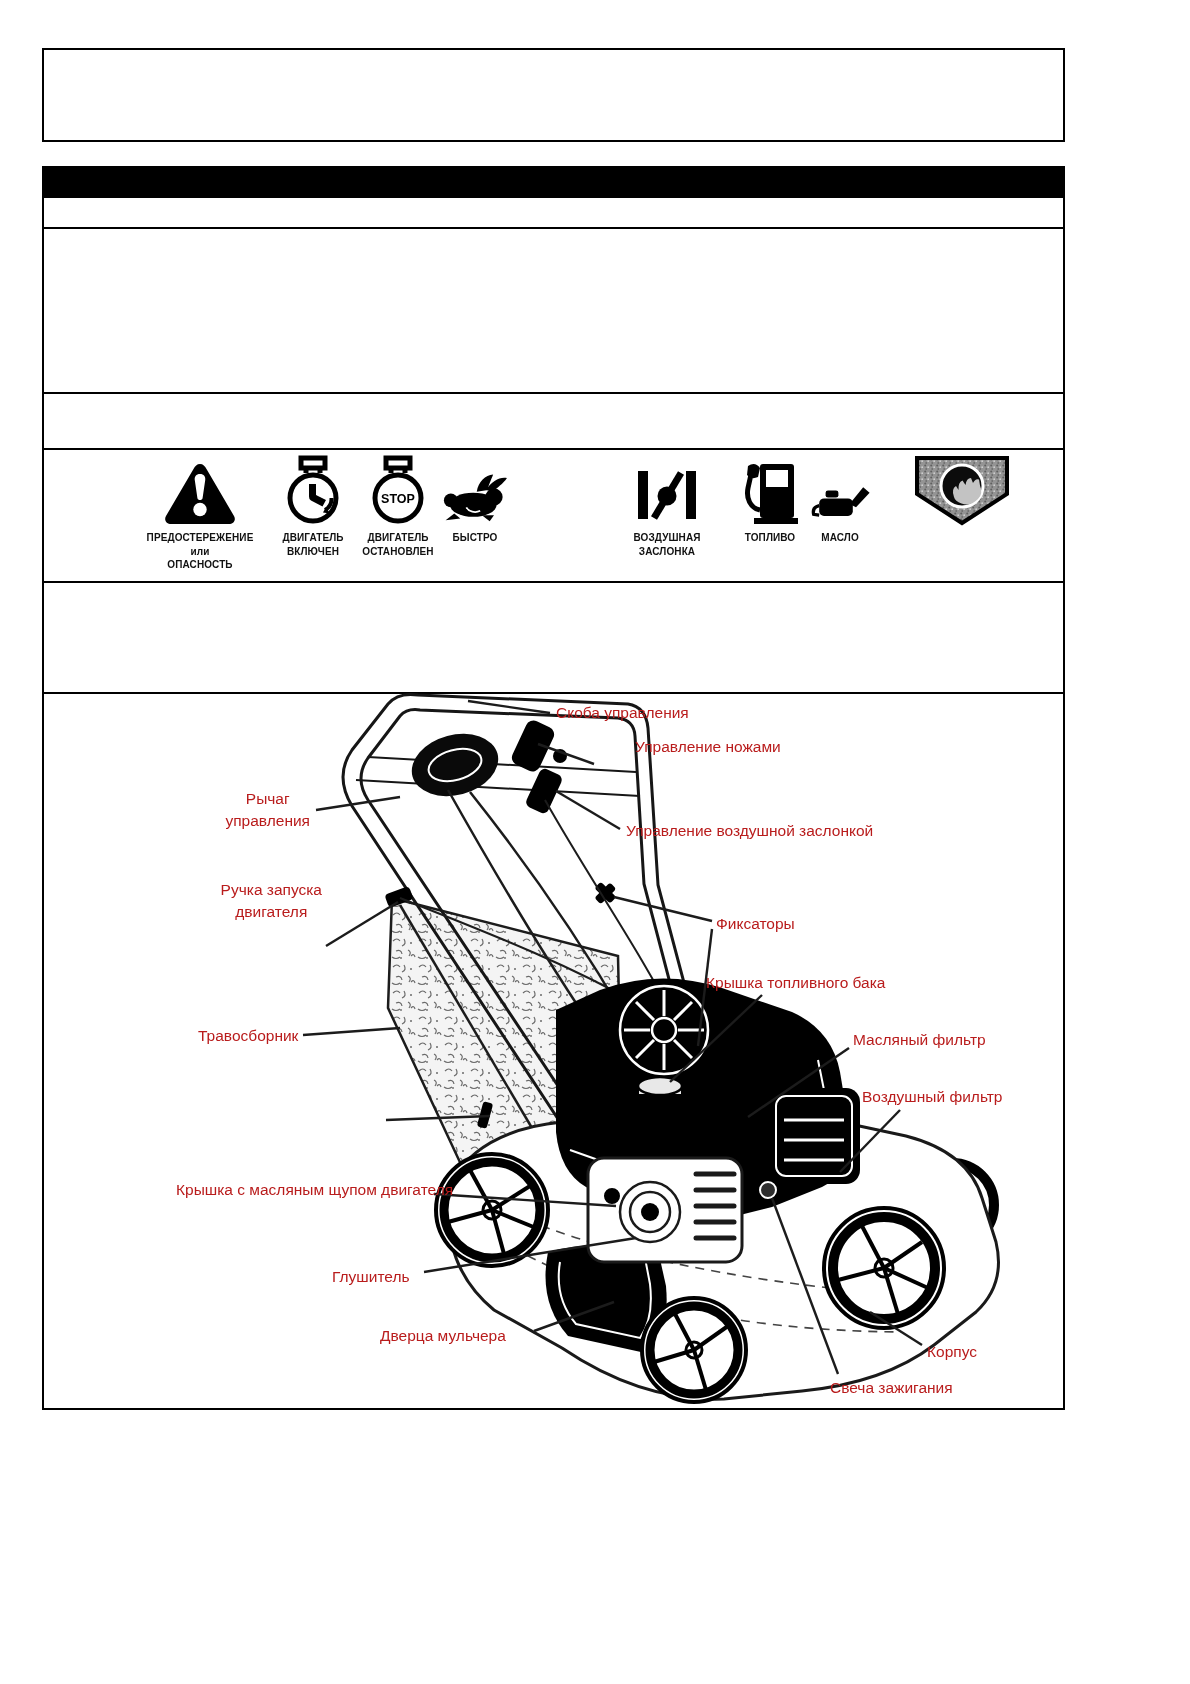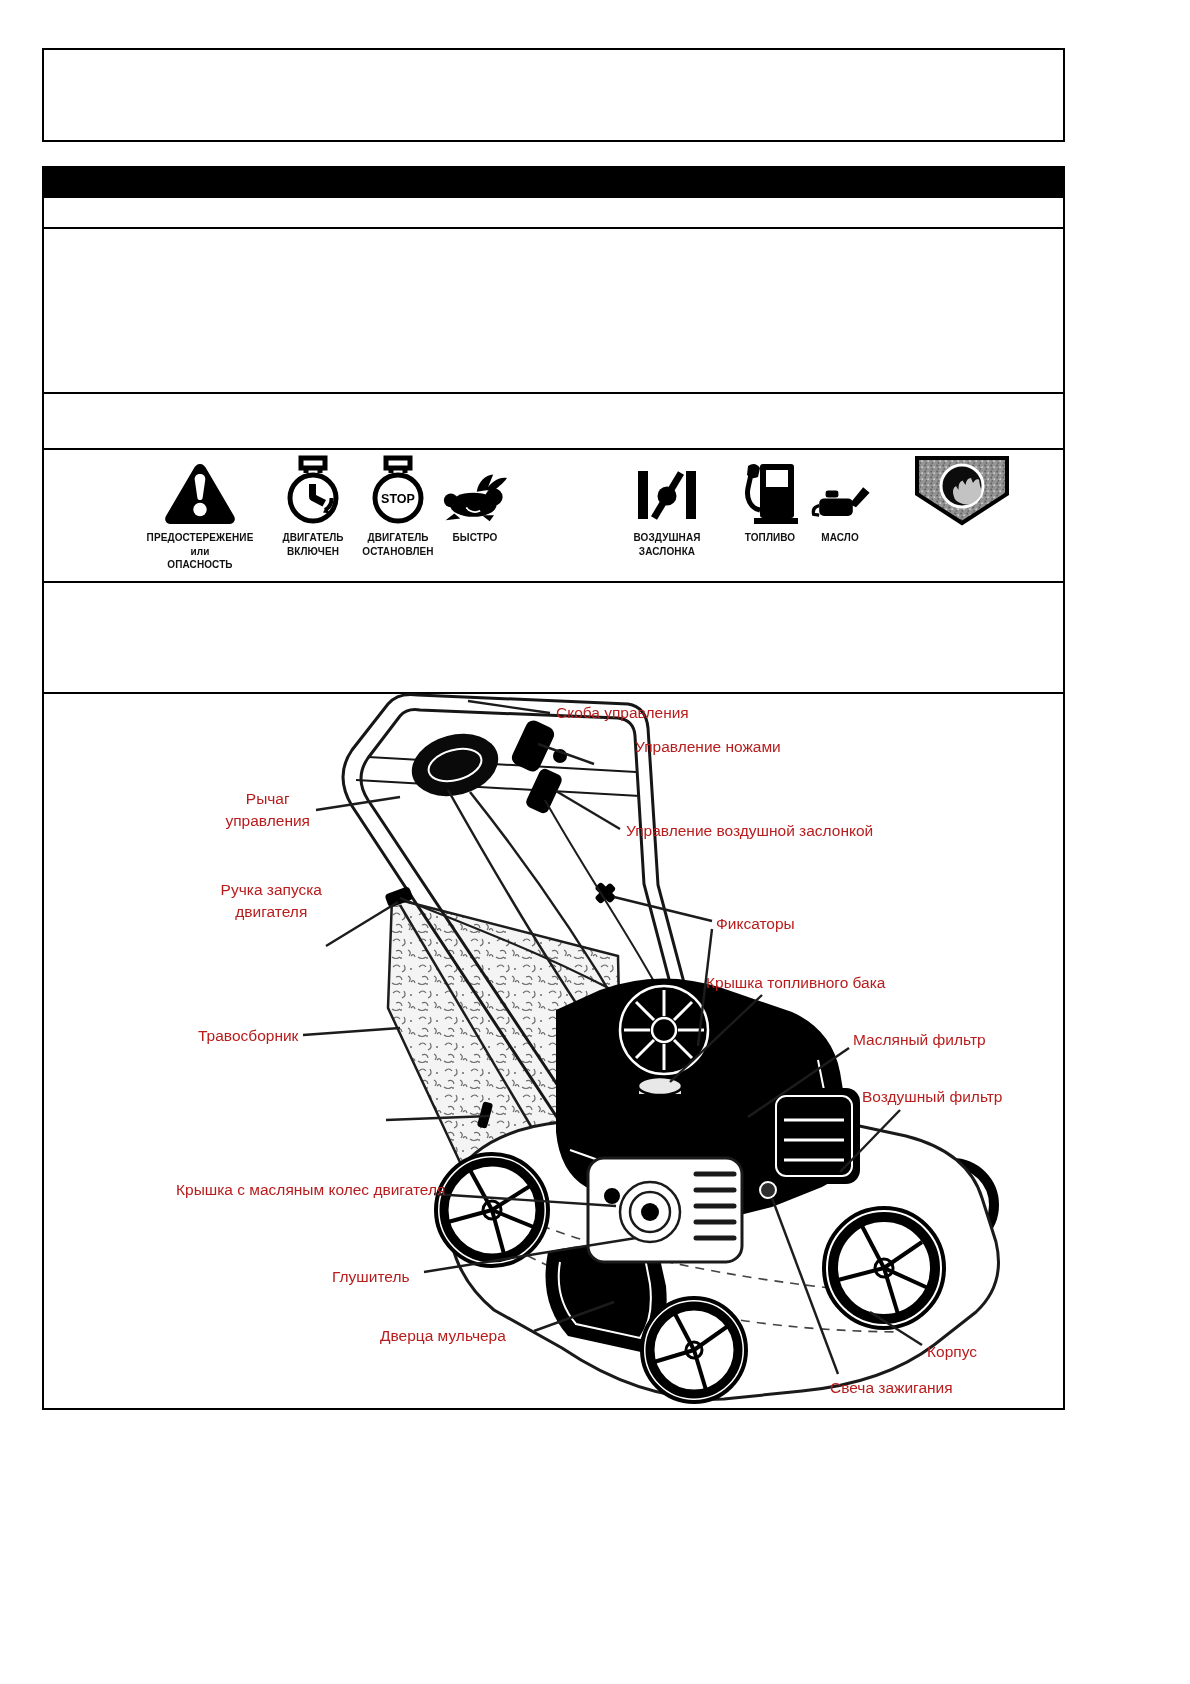--- a/index.html
+++ b/index.html
@@ -312,19 +312,19 @@
   <div class="dlabel r" style="right:880px;top:788px;">Рычаг
 управления</div>
   <div class="dlabel" style="left:626px;top:820px;">Управление воздушной заслонкой</div>
   <div class="dlabel" style="left:716px;top:913px;">Фиксаторы</div>
   <div class="dlabel r" style="right:868px;top:879px;margin-left:8px;">Ручка запуска
 двигателя</div>
   <div class="dlabel" style="left:706px;top:972px;">Крышка топливного бака</div>
   <div class="dlabel" style="left:198px;top:1025px;">Травосборник</div>
   <div class="dlabel" style="left:853px;top:1029px;">Масляный фильтр</div>
   <div class="dlabel" style="left:862px;top:1086px;">Воздушный фильтр</div>
-  <div class="dlabel" style="left:176px;top:1179px;">Крышка с масляным колес двигателя</div>
+  <div class="dlabel" style="left:176px;top:1179px;">Крышка с масляным щупом двигателя</div>
   <div class="dlabel" style="left:332px;top:1266px;">Глушитель</div>
   <div class="dlabel" style="left:380px;top:1325px;">Дверца мульчера</div>
   <div class="dlabel" style="left:927px;top:1341px;">Корпус</div>
   <div class="dlabel" style="left:830px;top:1377px;">Свеча зажигания</div>
 
 </div>
 
 </body></html>

